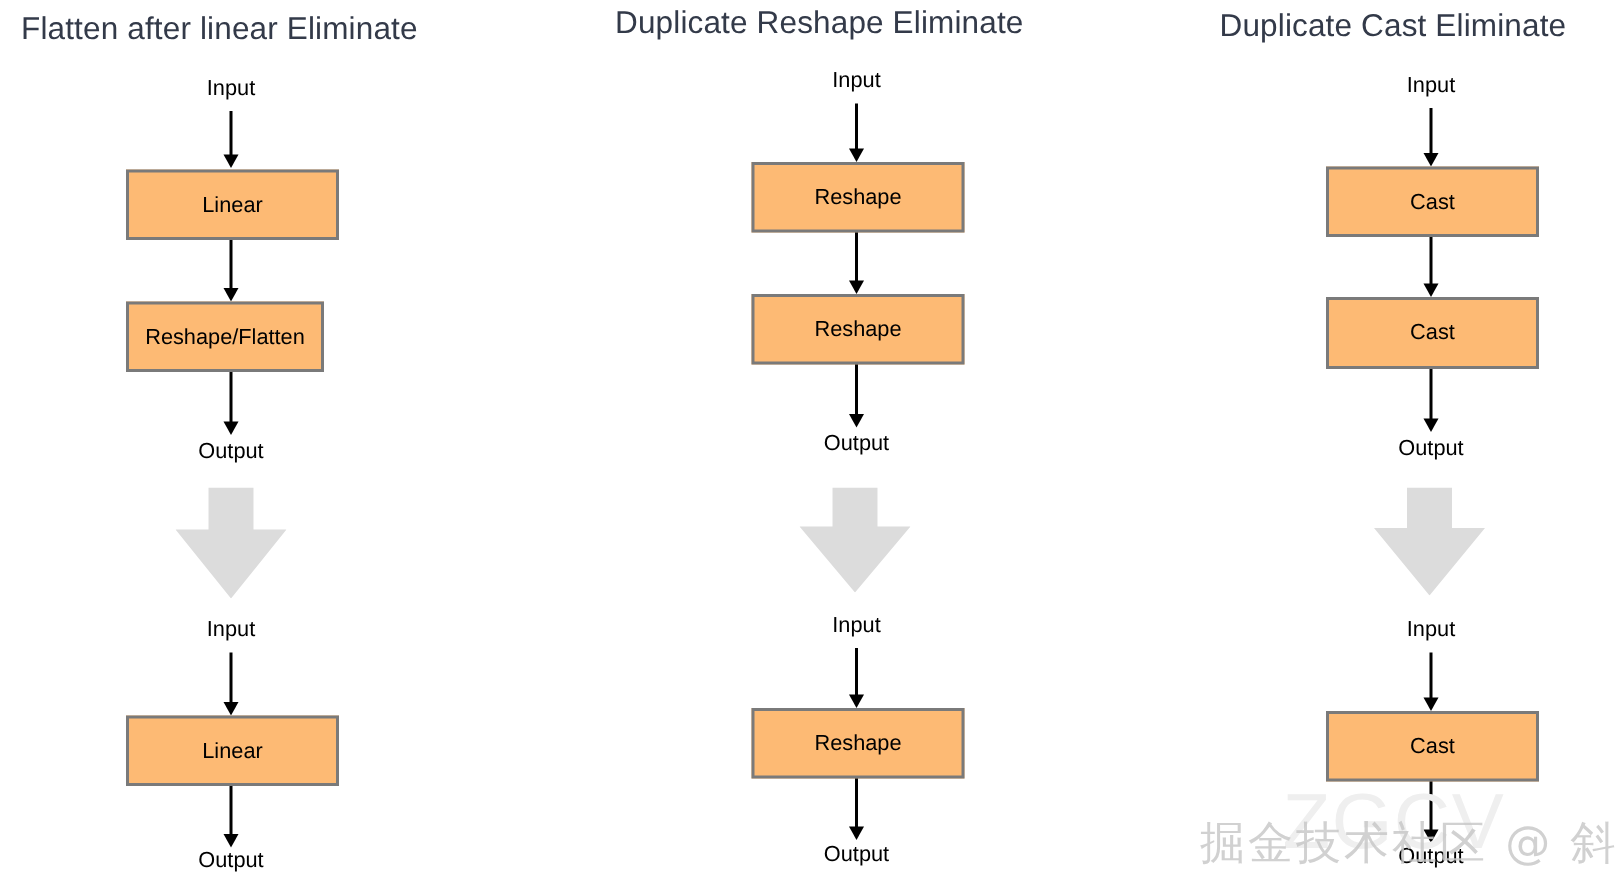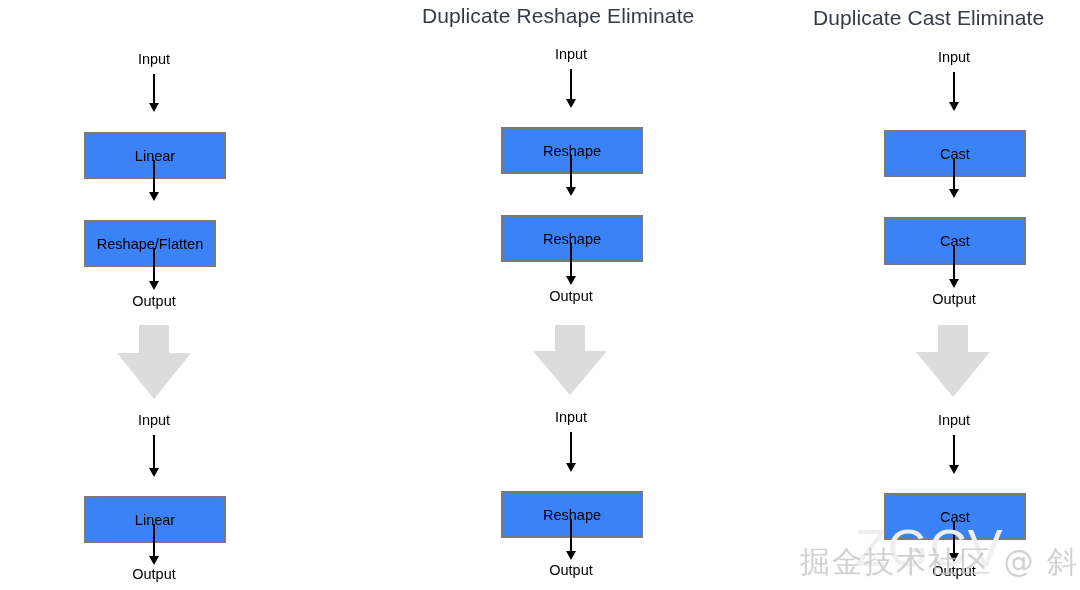--- a/index.html
+++ b/index.html
@@ -30,29 +30,28 @@
     color: #333a49;
     letter-spacing: 0.1px;
     white-space: nowrap;
     line-height: 26px;
   }
 
   
   .node-box {
     position: absolute;
     box-sizing: border-box;
-    background: #3b82f6;
+    background: #fdba74;
     border: 2px solid #7a7a7a;
     display: flex;
     align-items: center;
     justify-content: center;
     font-size: 14.5px;
     color: #000000;
     white-space: nowrap;
-    margin-top: 19px;
   }
 
   
   .io-label {
     position: absolute;
     font-size: 14.5px;
     color: #000000;
     white-space: nowrap;
     text-align: left;
     transform: translateX(-50%);
@@ -110,20 +109,21 @@
     font-family: "Liberation Sans", sans-serif;
     letter-spacing: 1px;
     pointer-events: none;
   }
 </style>
 </head>
 <body>
 
 <div class="canvas">
 
+  <div class="col-title" style="left:14px; top:7px;">Flatten after linear Eliminate</div>
 
   <div class="io-label" style="left:154px; top:51px;">Input</div>
 
   <div class="conn" style="left:154px; top:74px; width:12px; height:38px;">
     <div class="shaft" style="height:30px;"></div>
     <div class="head"></div>
   </div>
 
   <div class="node-box" style="left:84px; top:113px; width:142px; height:47px;">Linear</div>
 
@@ -151,21 +151,21 @@
     <div class="shaft" style="height:34px;"></div>
     <div class="head"></div>
   </div>
   <div class="node-box" style="left:84px; top:477px; width:142px; height:47px;">Linear</div>
   <div class="conn" style="left:154px; top:524px; width:12px; height:41px;">
     <div class="shaft" style="height:33px;"></div>
     <div class="head"></div>
   </div>
   <div class="io-label" style="left:154px; top:566px;">Output</div>
 
-  <div class="col-title" style="left:422px; top:3px;">Duplicate Reshape Eliminate</div>
+  <div class="col-title" style="left:410px; top:3px;">Duplicate Reshape Eliminate</div>
 
   <div class="io-label" style="left:571px; top:46px;">Input</div>
   <div class="conn" style="left:571px; top:69px; width:12px; height:39px;">
     <div class="shaft" style="height:31px;"></div>
     <div class="head"></div>
   </div>
   <div class="node-box" style="left:501px; top:108px; width:142px; height:47px;">Reshape</div>
   <div class="conn" style="left:571px; top:155px; width:12px; height:41px;">
     <div class="shaft" style="height:33px;"></div>
     <div class="head"></div>

